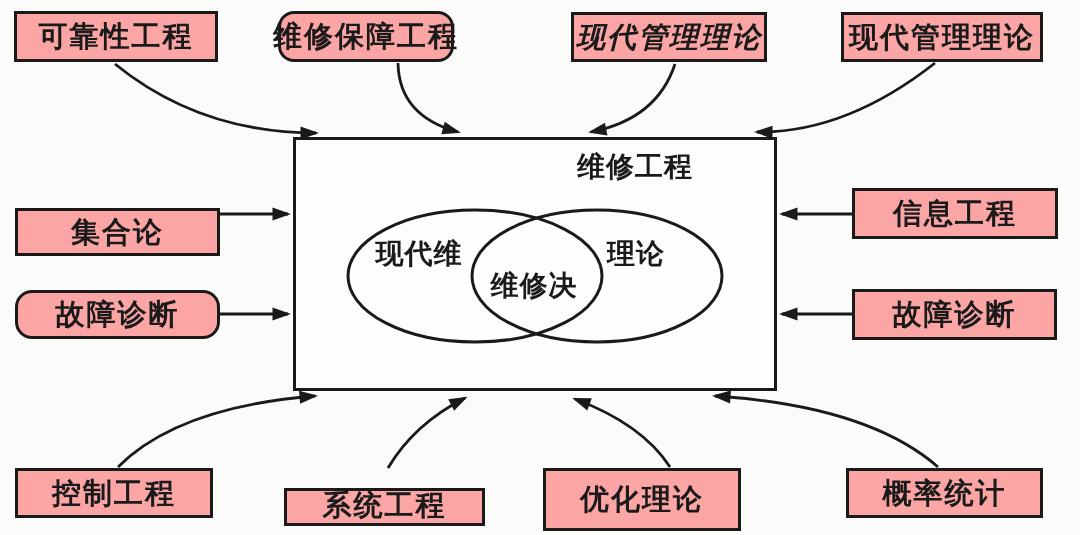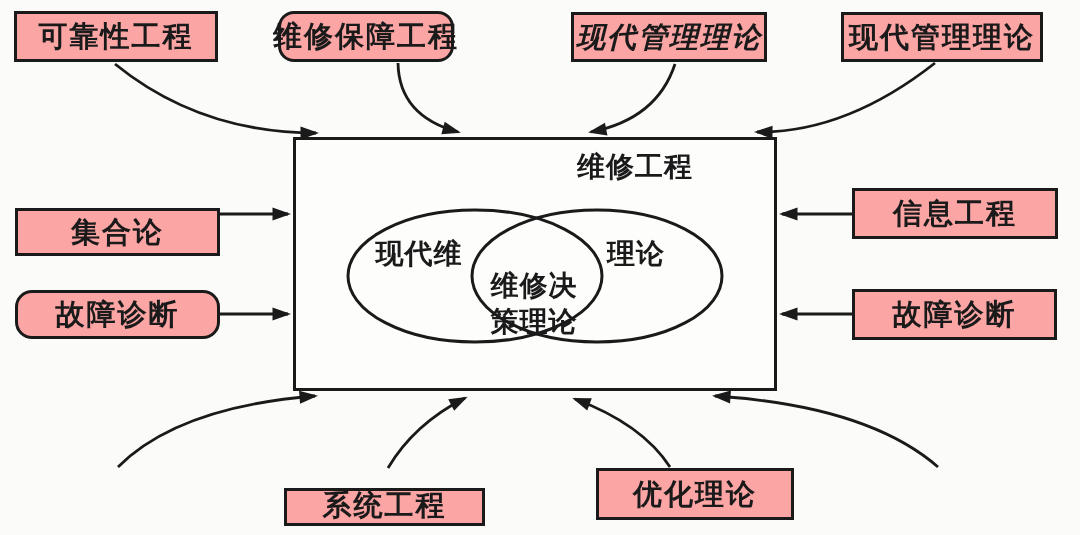--- a/index.html
+++ b/index.html
@@ -22,21 +22,21 @@
   .t4{left:841px;top:12px;width:202px;height:50px;}
   
   .l1{left:15px;top:190px;width:205px;height:48px;margin-top:18px;}
   .l2{left:15px;top:290px;width:205px;height:49px;border-radius:17px;}
   
   .r1{left:852px;top:188px;width:206px;height:51px;}
   .r2{left:852px;top:289px;width:205px;height:51px;}
   
   .b1{left:15px;top:468px;width:198px;height:50px;}
   .b2{left:284px;top:488px;width:201px;height:38px;font-family:Liberation Mono, monospace;}
-  .b3{left:596px;top:468px;width:198px;height:52px;}
+  .b3{left:543px;top:468px;width:198px;height:63px;}
   .b4{left:846px;top:468px;width:197px;height:50px;}
   
   .center-box{
     position:absolute;left:293px;top:137px;width:484px;height:254px;
     box-sizing:border-box;border:3px solid #1a1a1a;background:#fdfdfb;
   }
   .center-title{
     position:absolute;left:333px;top:152px;width:360px;
     text-align:right;font-size:28px;letter-spacing:1px;line-height:1.1;
   }
@@ -84,33 +84,34 @@
     <path class="stroke" stroke-width="2.8" marker-end="url(#ah)" d="M938,467 Q868,406 715,396"></path>
   </svg>
 
   <div class="center-title">维修工程</div>
 
   <div class="venn-label vl-left">
     <span>现代维</span>
   </div>
   <div class="venn-label vl-mid">
     <span>维修决</span>
-    <span>策理论</span>
   </div>
   <div class="venn-label vl-right">
     <span>理论</span>
   </div>
 
   <div class="box t1">可靠性工程</div>
   <div class="box t2">维修保障工程</div>
   <div class="box t3">现代管理理论</div>
   <div class="box t4">现代管理理论</div>
 
   <div class="box l1">集合论</div>
   <div class="box l2">故障诊断</div>
 
   <div class="box r1">信息工程</div>
   <div class="box r2">故障诊断</div>
 
+  <div class="box b1">控制工程</div>
   <div class="box b2">系统工程</div>
   <div class="box b3">优化理论</div>
+  <div class="box b4">概率统计</div>
 
 </div>
 
 </body></html>

